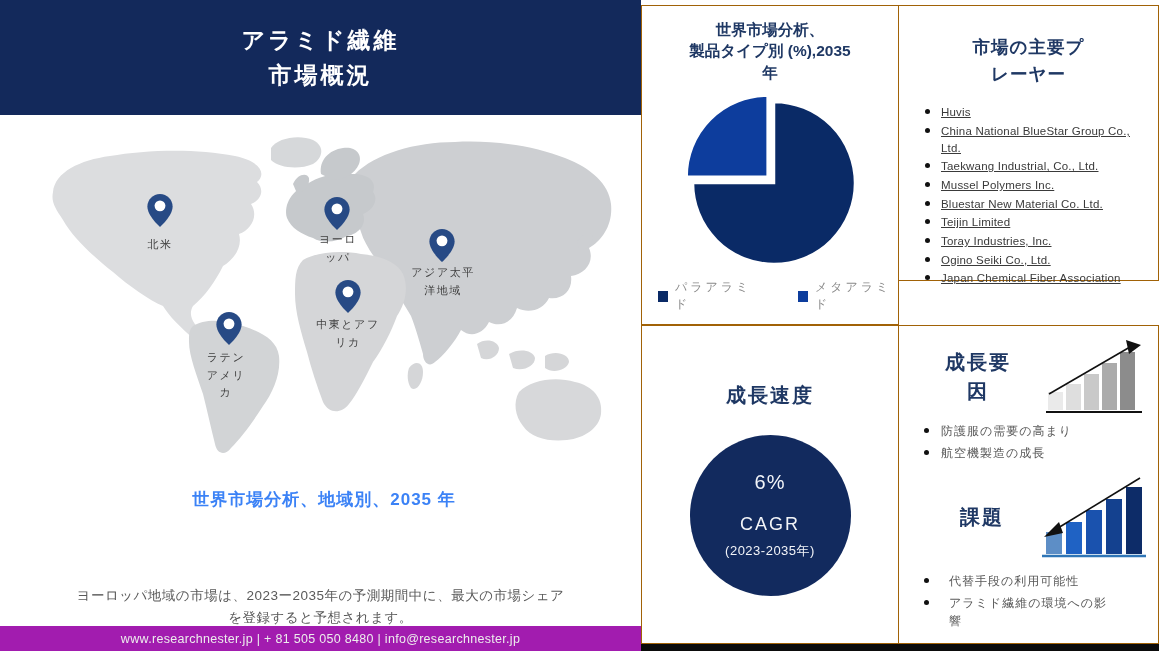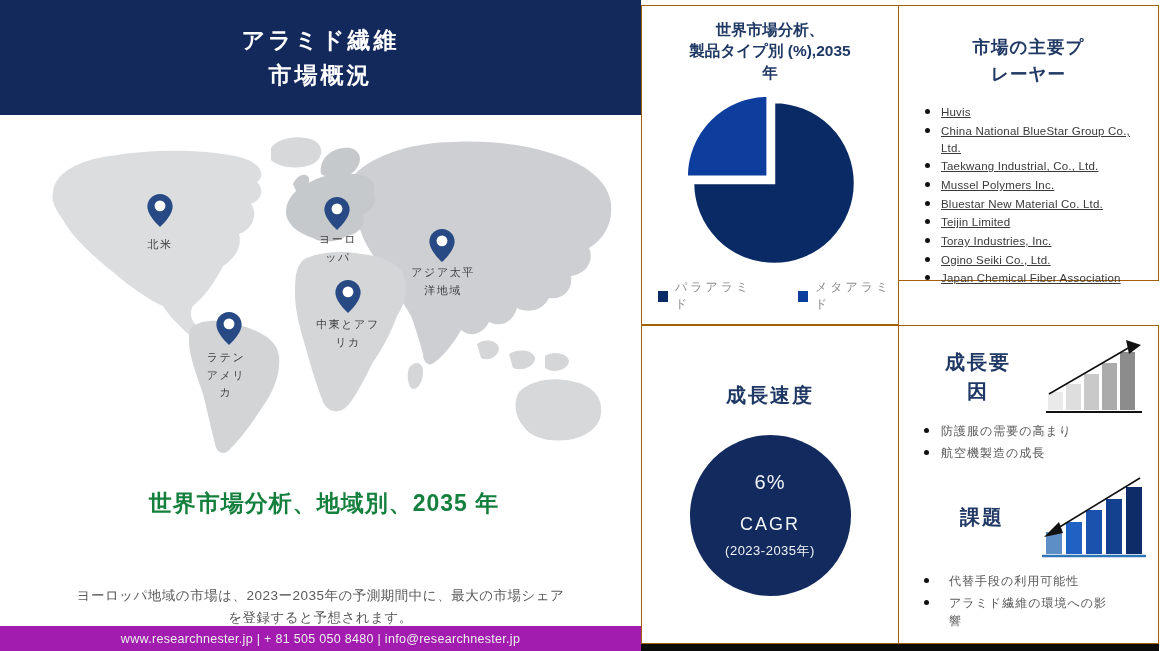--- a/index.html
+++ b/index.html
@@ -12,21 +12,21 @@
             display:flex; flex-direction:column; align-items:center; justify-content:center; }
   .header .line { color:#fff; font-weight:bold; font-size:23px; letter-spacing:3px; line-height:1.5; text-align:center; }
 
   .map-svg { position:absolute; left:25px; top:130px; }
 
   .pin { position:absolute; width:26px; height:33px; }
   .pin-label { position:absolute; font-size:11px; color:#3F3F3F; letter-spacing:1.5px;
                line-height:1.6; text-align:center; word-break:break-all; }
 
   .region-heading { position:absolute; left:0; top:488px; width:641px; text-align:center;
-                    color:#15803d; font-size:23px; font-weight:bold; letter-spacing:1px;padding-left:7px; }
+                    color:#3b82f6; font-size:17px; font-weight:bold; letter-spacing:1px;padding-left:7px; }
   .region-desc { position:absolute; left:70px; top:538px; width:501px; text-align:center;
                  color:#595959; font-size:13.5px; line-height:1.65; letter-spacing:0.5px;margin-top:47px; }
 
   .footer { position:absolute; left:0; top:626px; width:641px; height:25px; background:#a21caf;
             color:#EDEDED; display:flex; align-items:center; justify-content:center;
             font-size:12.5px; letter-spacing:0.3px; }
 
   
   .panel { position:absolute; background:#fff; border:1px solid #a16207; }
   #panel-pie      { left:641px; top:5px;   width:258px; height:320px; }

